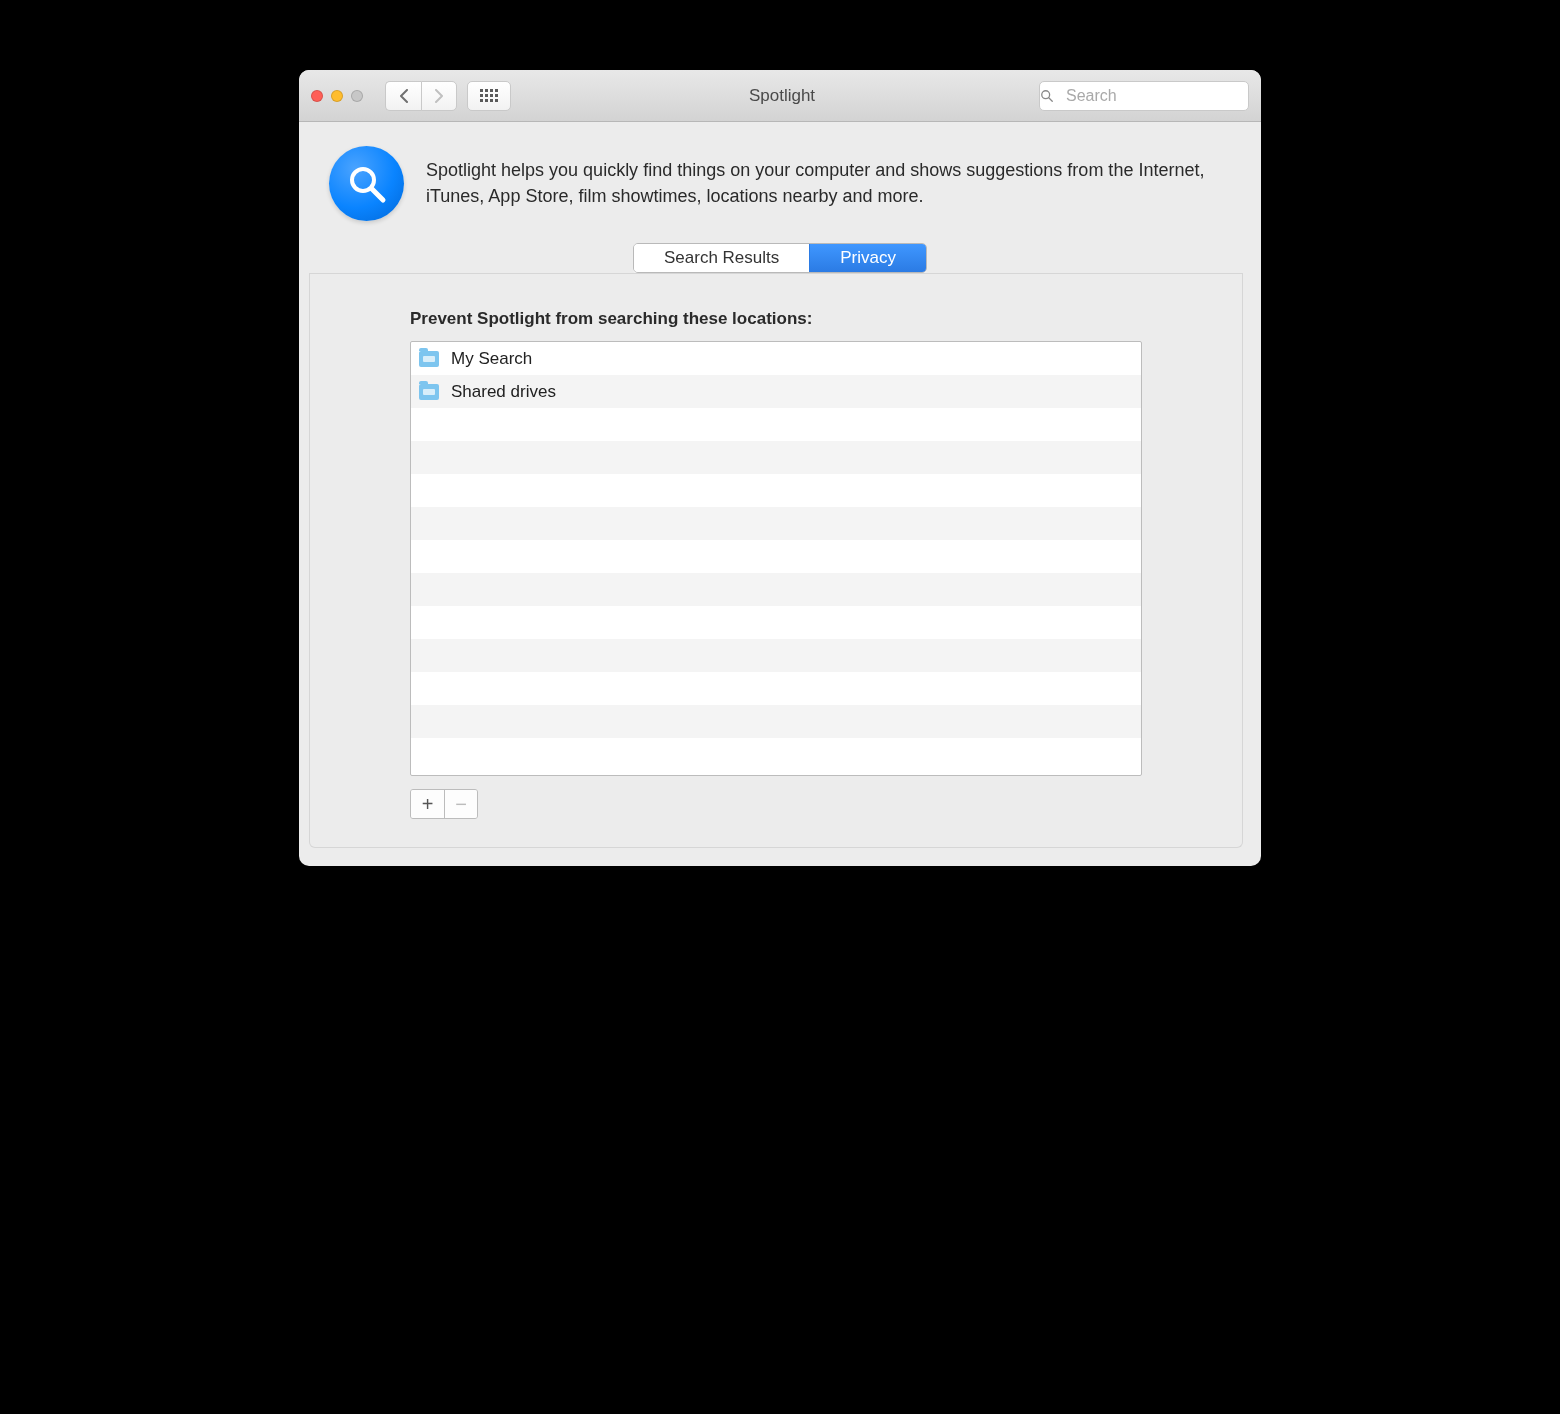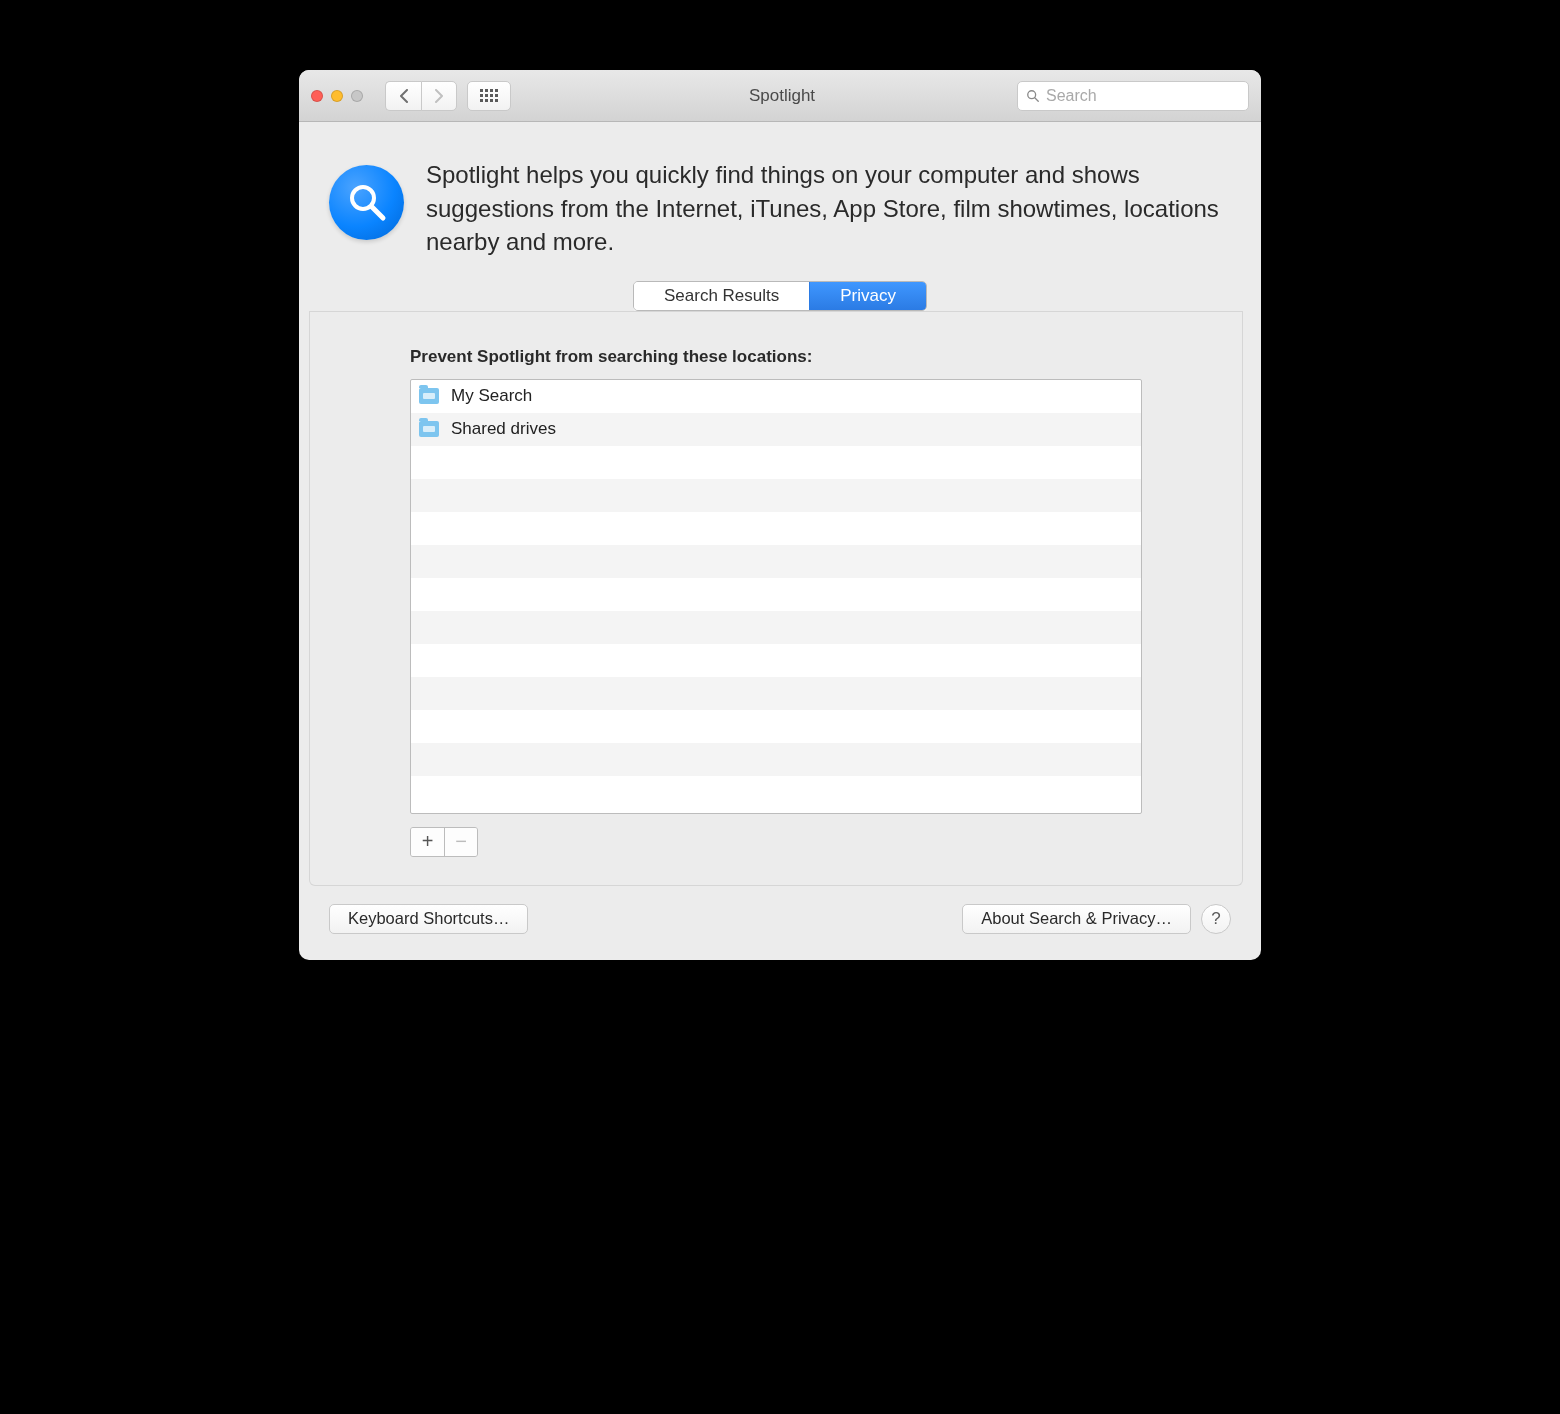--- a/index.html
+++ b/index.html
@@ -56,23 +56,23 @@
     display: grid; grid-template-columns: repeat(4,3px); grid-template-rows: repeat(3,3px);
     gap: 2px;
   }
   .grid-icon span { background:#595959; width:3px; height:3px; }
   .title {
     position: absolute; left:4px; right:0; text-align:center;
     font-size: 17px; color:#4a4a4a; pointer-events:none;
   }
   .search-wrap {
     margin-left: auto;
-    width: 232px; height: 30px;
+    width: 210px; height: 30px;
     background: #fff; border:1px solid #c9c9c9; border-radius:5px;
-    display:flex; align-items:center; padding:0 8px; gap:6px;
+    display:flex; align-items:center; padding:0 0; gap:12px;
   }
   .search-wrap svg { width:14px; height:14px; flex-shrink:0; }
   .search-wrap input {
     border:none; outline:none; flex:1; font-size:16px; color:#333; background:transparent;
   }
   .search-wrap input::placeholder { color:#a9a9a9; }
 
   
   .header {
     display:flex; align-items:center; gap:22px;
@@ -80,21 +80,21 @@
   }
   .spot-icon {
     width:75px; height:75px; border-radius:50%;
     background: radial-gradient(circle at 35% 30%, #4aa3ff, #0a84ff 55%, #0066d6);
     display:flex; align-items:center; justify-content:center;
     box-shadow: 0 2px 4px rgba(0,0,0,0.15);
     flex-shrink:0;
   }
   .spot-icon svg { width:44px; height:44px; }
   .header-text {
-    font-size:24px; line-height:1.4; color:#2a2a2a;margin-top:12px;
+    font-size:18px; line-height:1.4; color:#2a2a2a;
   }
 
   
   .tab-row { display:flex; justify-content:center; margin-top:12px; }
   .segmented {
     display:flex; border:1px solid #b9b9b9; border-radius:5px; overflow:hidden;
     box-shadow: 0 1px 1px rgba(255,255,255,0.5);
   }
   .seg-btn {
     height:28px; padding: 0 30px; font-size:17px;
@@ -284,19 +284,13 @@
         <div class="row"></div>
         <div class="row"></div>
         <div class="row"></div>
       </div>
     <div class="addremove">
       <button>+</button>
       <button id="remove-btn" disabled="">−</button>
     </div>
   </div>
 
-  <div class="footer">
-    <button class="mac-btn">Keyboard Shortcuts…</button>
-    <div class="spacer"></div>
-    <button class="mac-btn">About Search &amp; Privacy…</button>
-    <button class="help-btn">?</button>
-  </div>
 </div>
 
 </body></html>

